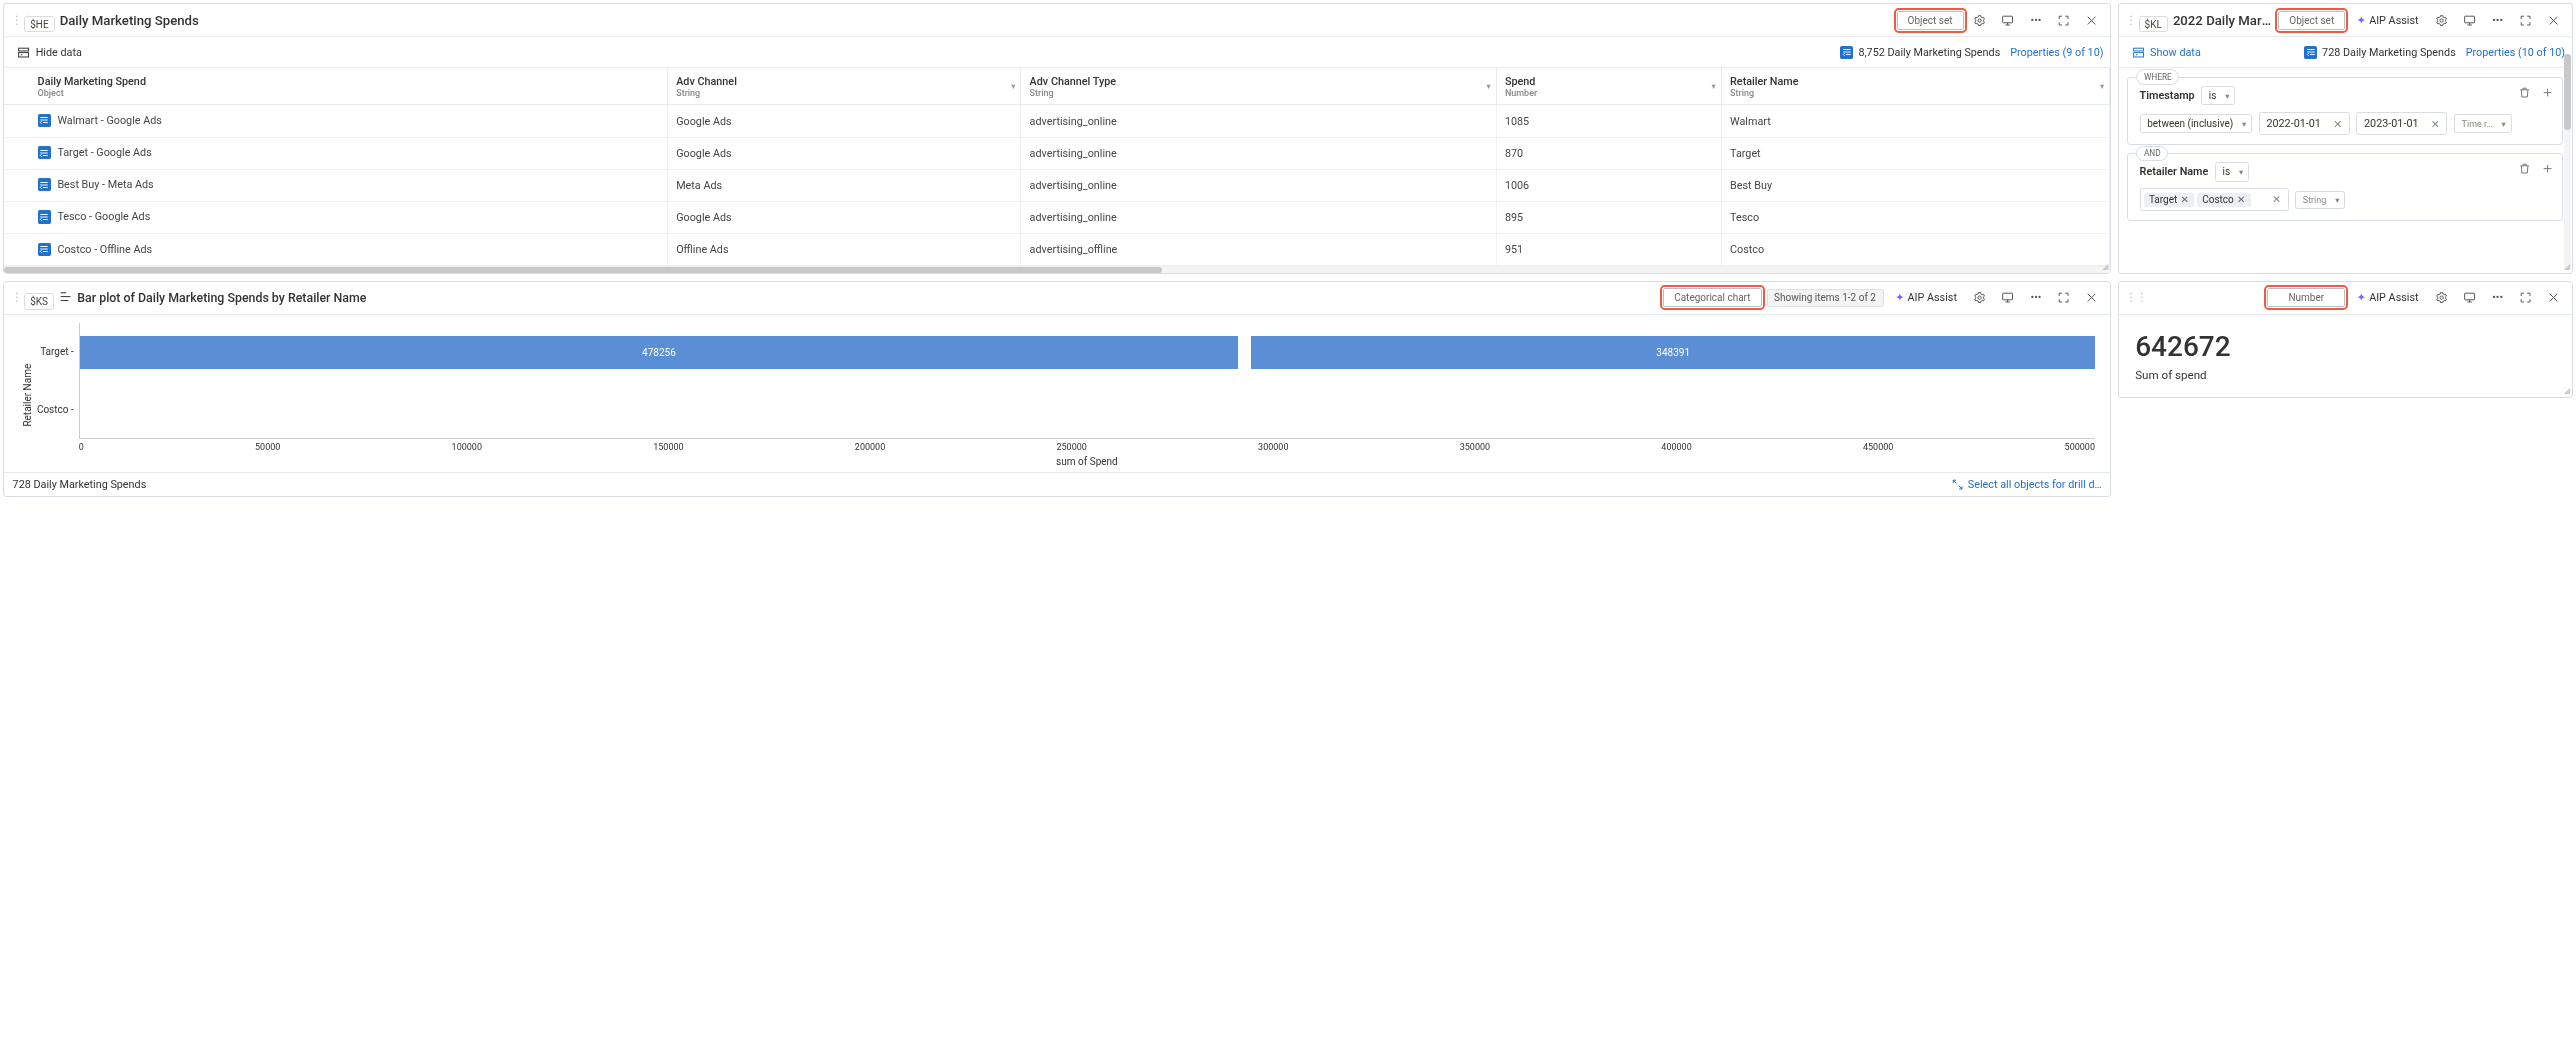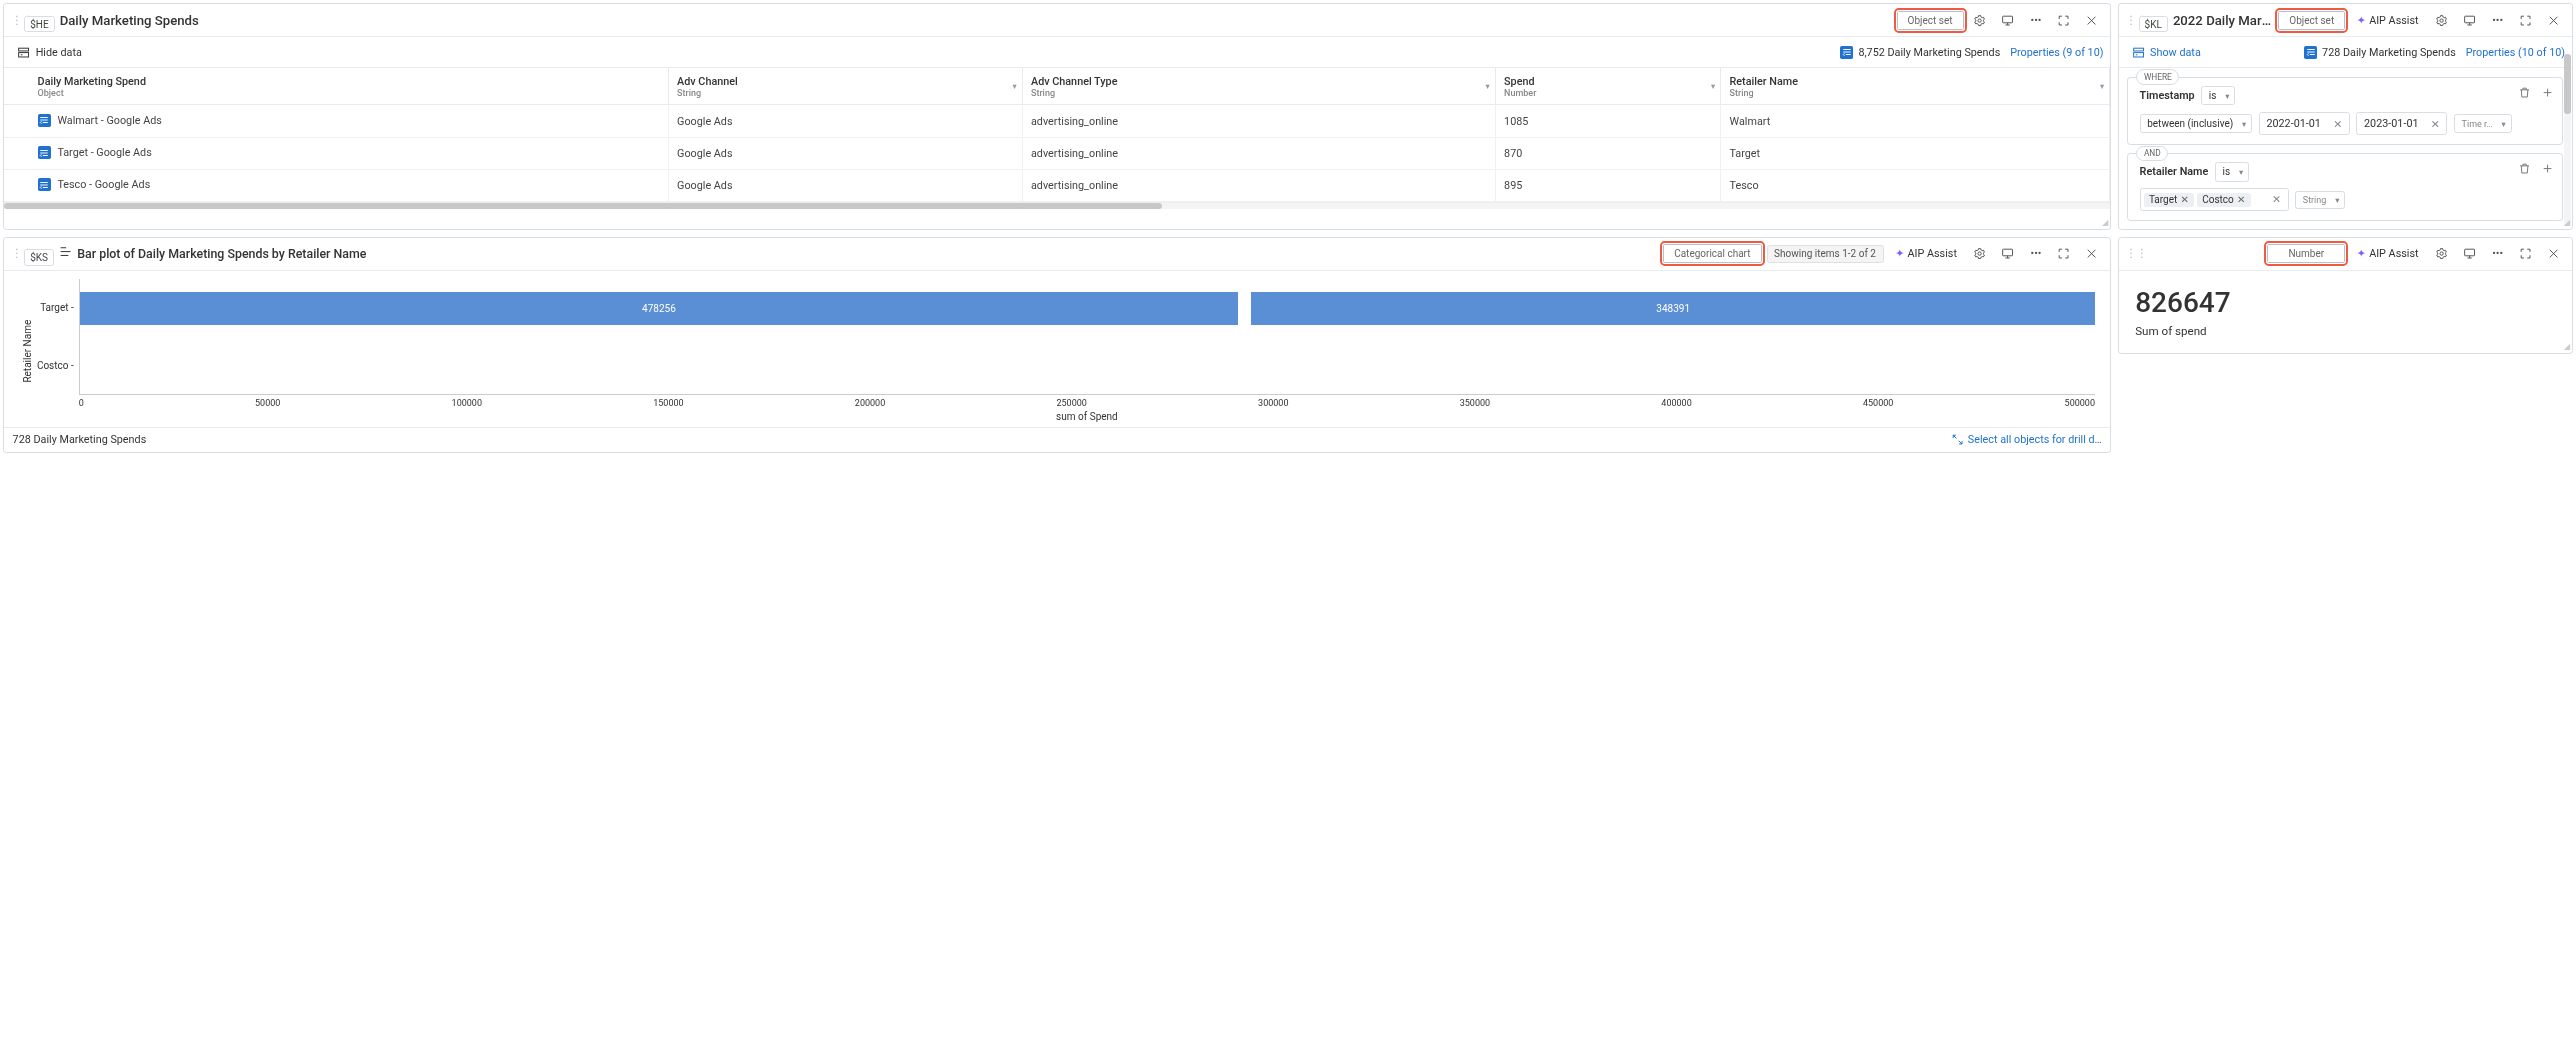--- a/index.html
+++ b/index.html
@@ -209,26 +209,56 @@
             <td>Target</td>
           </tr>
           <tr>
             <td style="border-right: none;"></td>
             <td><span class="row-obj">
                 <span class="obj-icon">
                   <svg viewBox="0 0 16 16" width="10" height="10">
                     <path d="M2 4h12M2 8h12M6 12h8M2 12l2-2m0 4l-2-2"></path>
                   </svg>
                 </span>
+                <span>Best Buy - Meta Ads</span>
+              </span></td>
+            <td>Meta Ads</td>
+            <td>advertising_online</td>
+            <td>1006</td>
+            <td>Best Buy</td>
+          </tr>
+          <tr>
+            <td style="border-right: none;"></td>
+            <td><span class="row-obj">
+                <span class="obj-icon">
+                  <svg viewBox="0 0 16 16" width="10" height="10">
+                    <path d="M2 4h12M2 8h12M6 12h8M2 12l2-2m0 4l-2-2"></path>
+                  </svg>
+                </span>
                 <span>Tesco - Google Ads</span>
               </span></td>
             <td>Google Ads</td>
             <td>advertising_online</td>
             <td>895</td>
             <td>Tesco</td>
+          </tr>
+          <tr>
+            <td style="border-right: none;"></td>
+            <td><span class="row-obj">
+                <span class="obj-icon">
+                  <svg viewBox="0 0 16 16" width="10" height="10">
+                    <path d="M2 4h12M2 8h12M6 12h8M2 12l2-2m0 4l-2-2"></path>
+                  </svg>
+                </span>
+                <span>Costco - Offline Ads</span>
+              </span></td>
+            <td>Offline Ads</td>
+            <td>advertising_offline</td>
+            <td>951</td>
+            <td>Costco</td>
           </tr>
         </tbody>
   </table>
   <div class="hscroll">
         <div class="hscroll-thumb"></div>
       </div>
   <div class="resize-handle">◢</div>
 </div>
 
 <div class="panel">
@@ -470,20 +500,20 @@
             </svg>
           </span>
       <span class="icon-btn">
             <svg class="icon" viewBox="0 0 24 24">
               <path d="M5 5l14 14M19 5L5 19"></path>
             </svg>
           </span>
     </div>
   </div>
   <div class="number-body">
-    <div class="big-number">826647</div>
+    <div class="big-number">642672</div>
     <div class="num-label">Sum of spend</div>
   </div>
   <div class="resize-handle">◢</div>
 </div>
 
 </div>
 
 
 </body></html>

